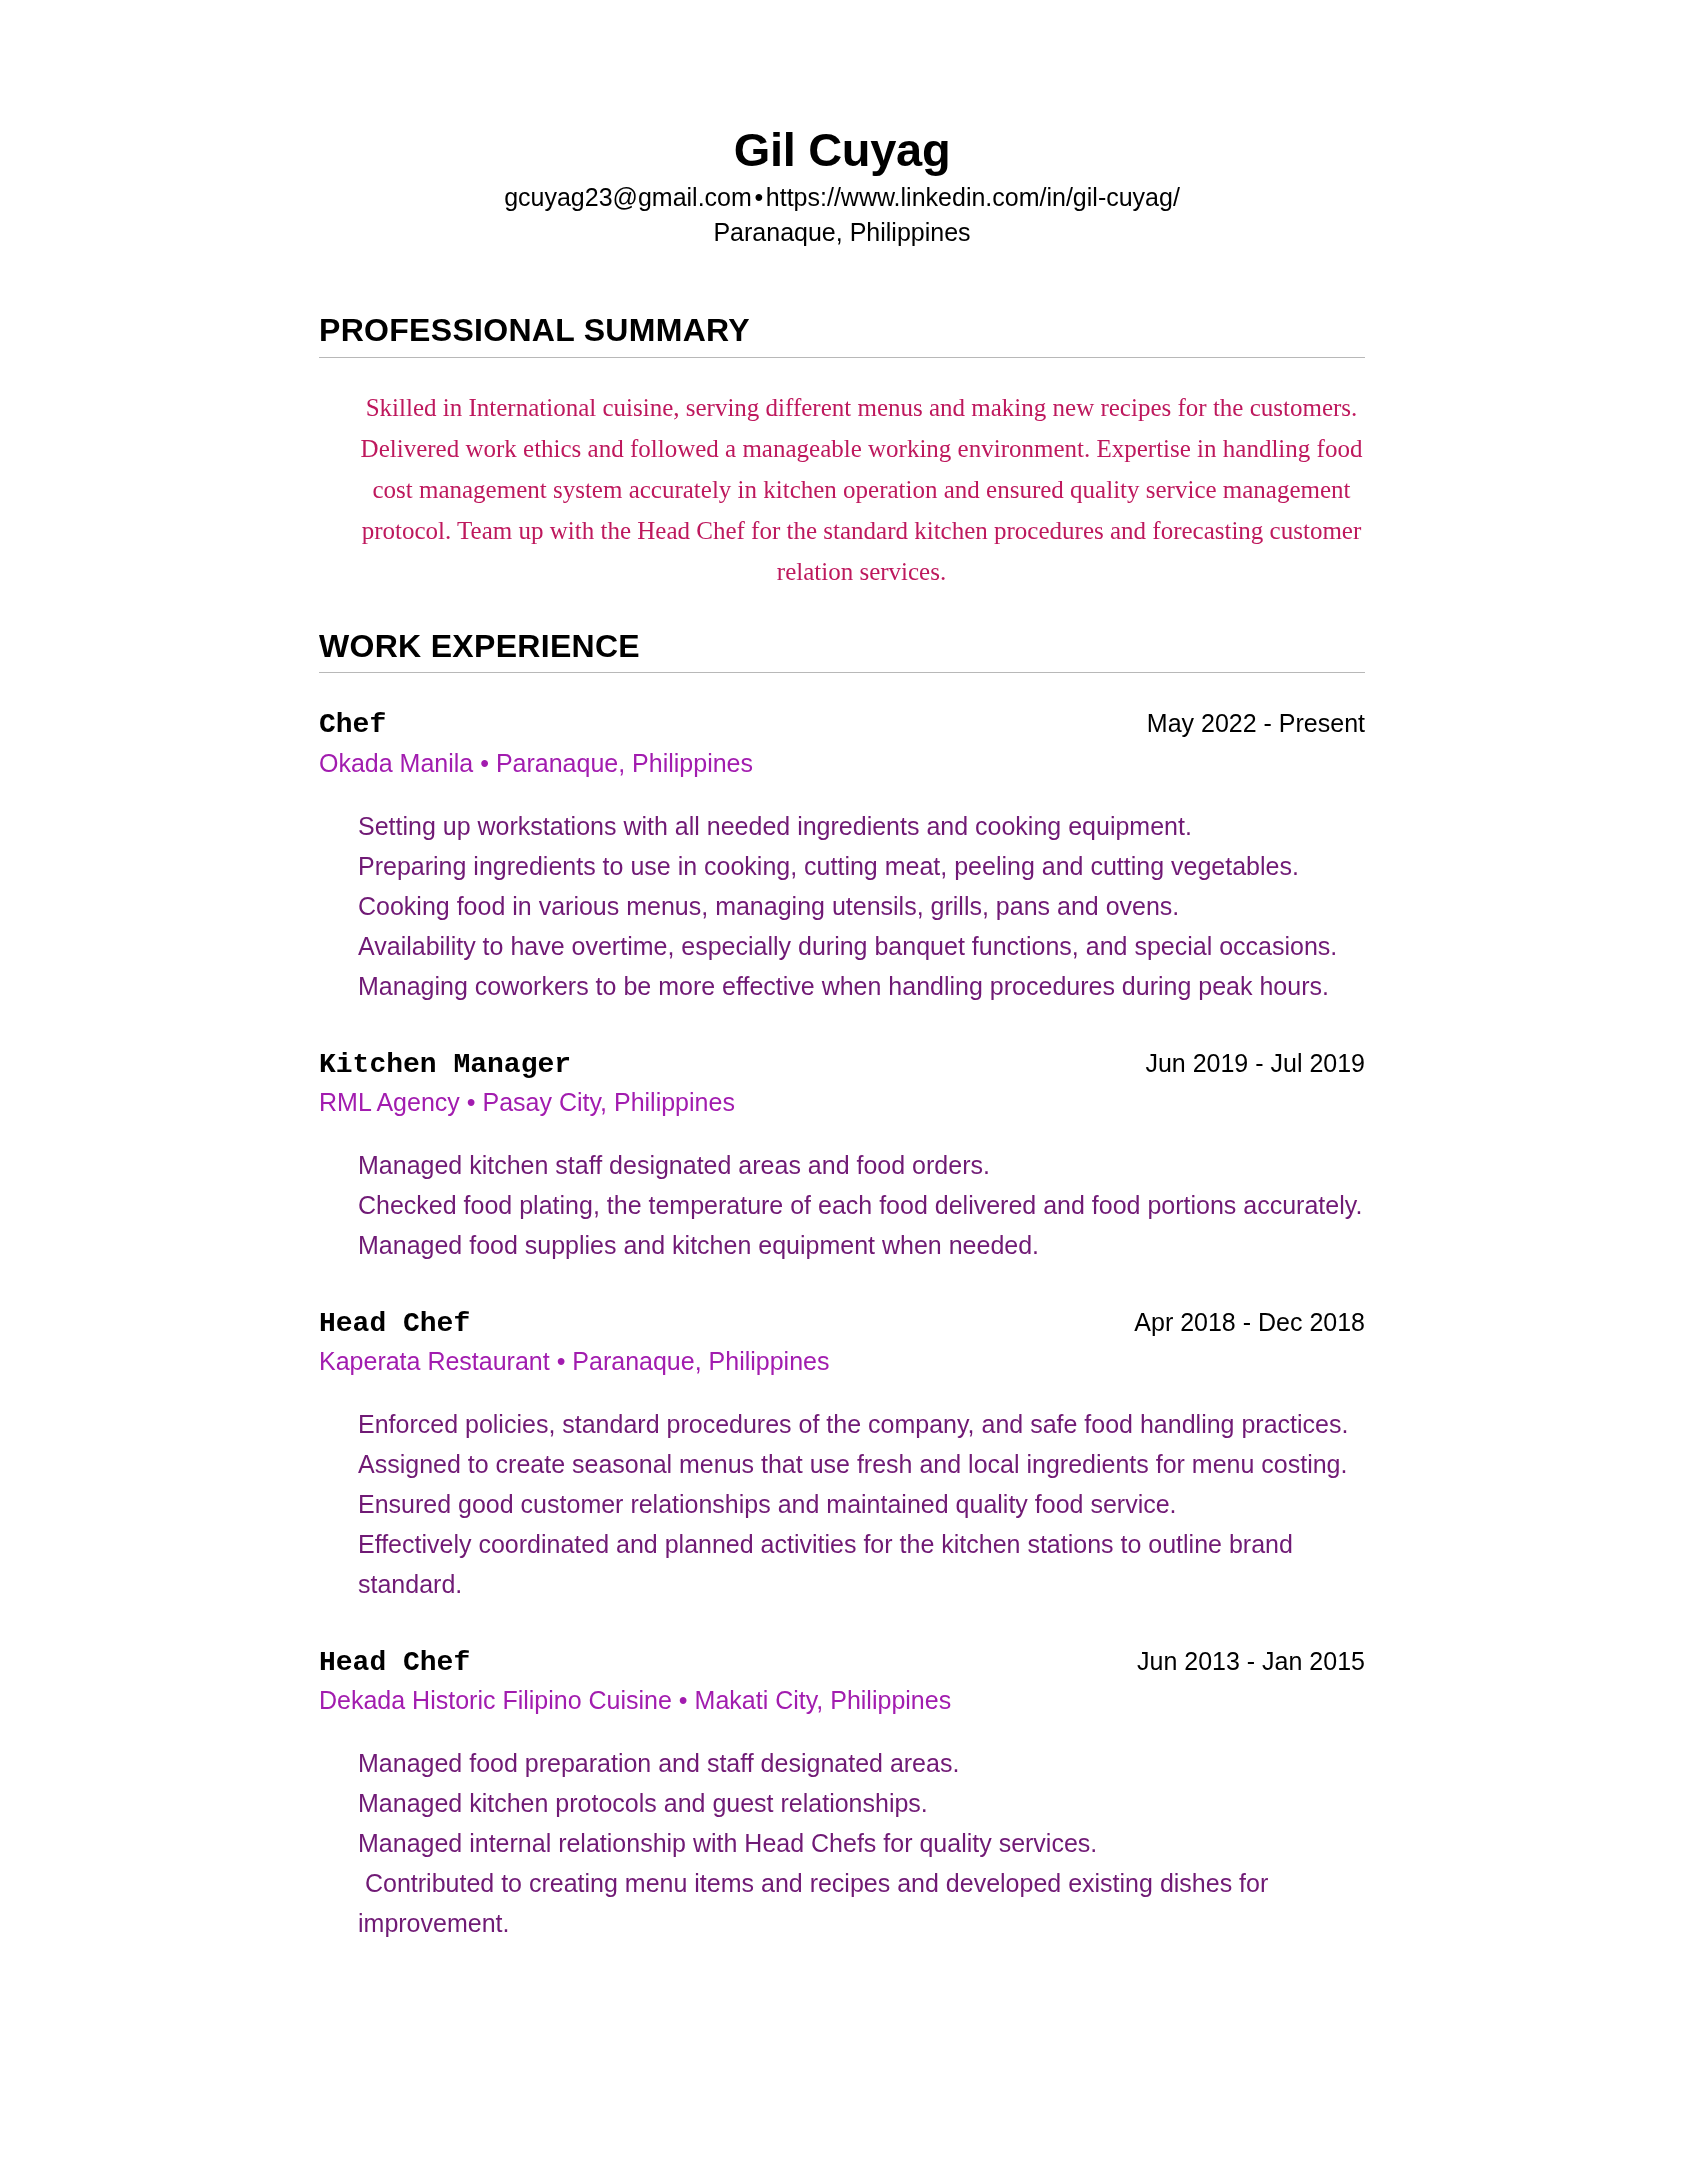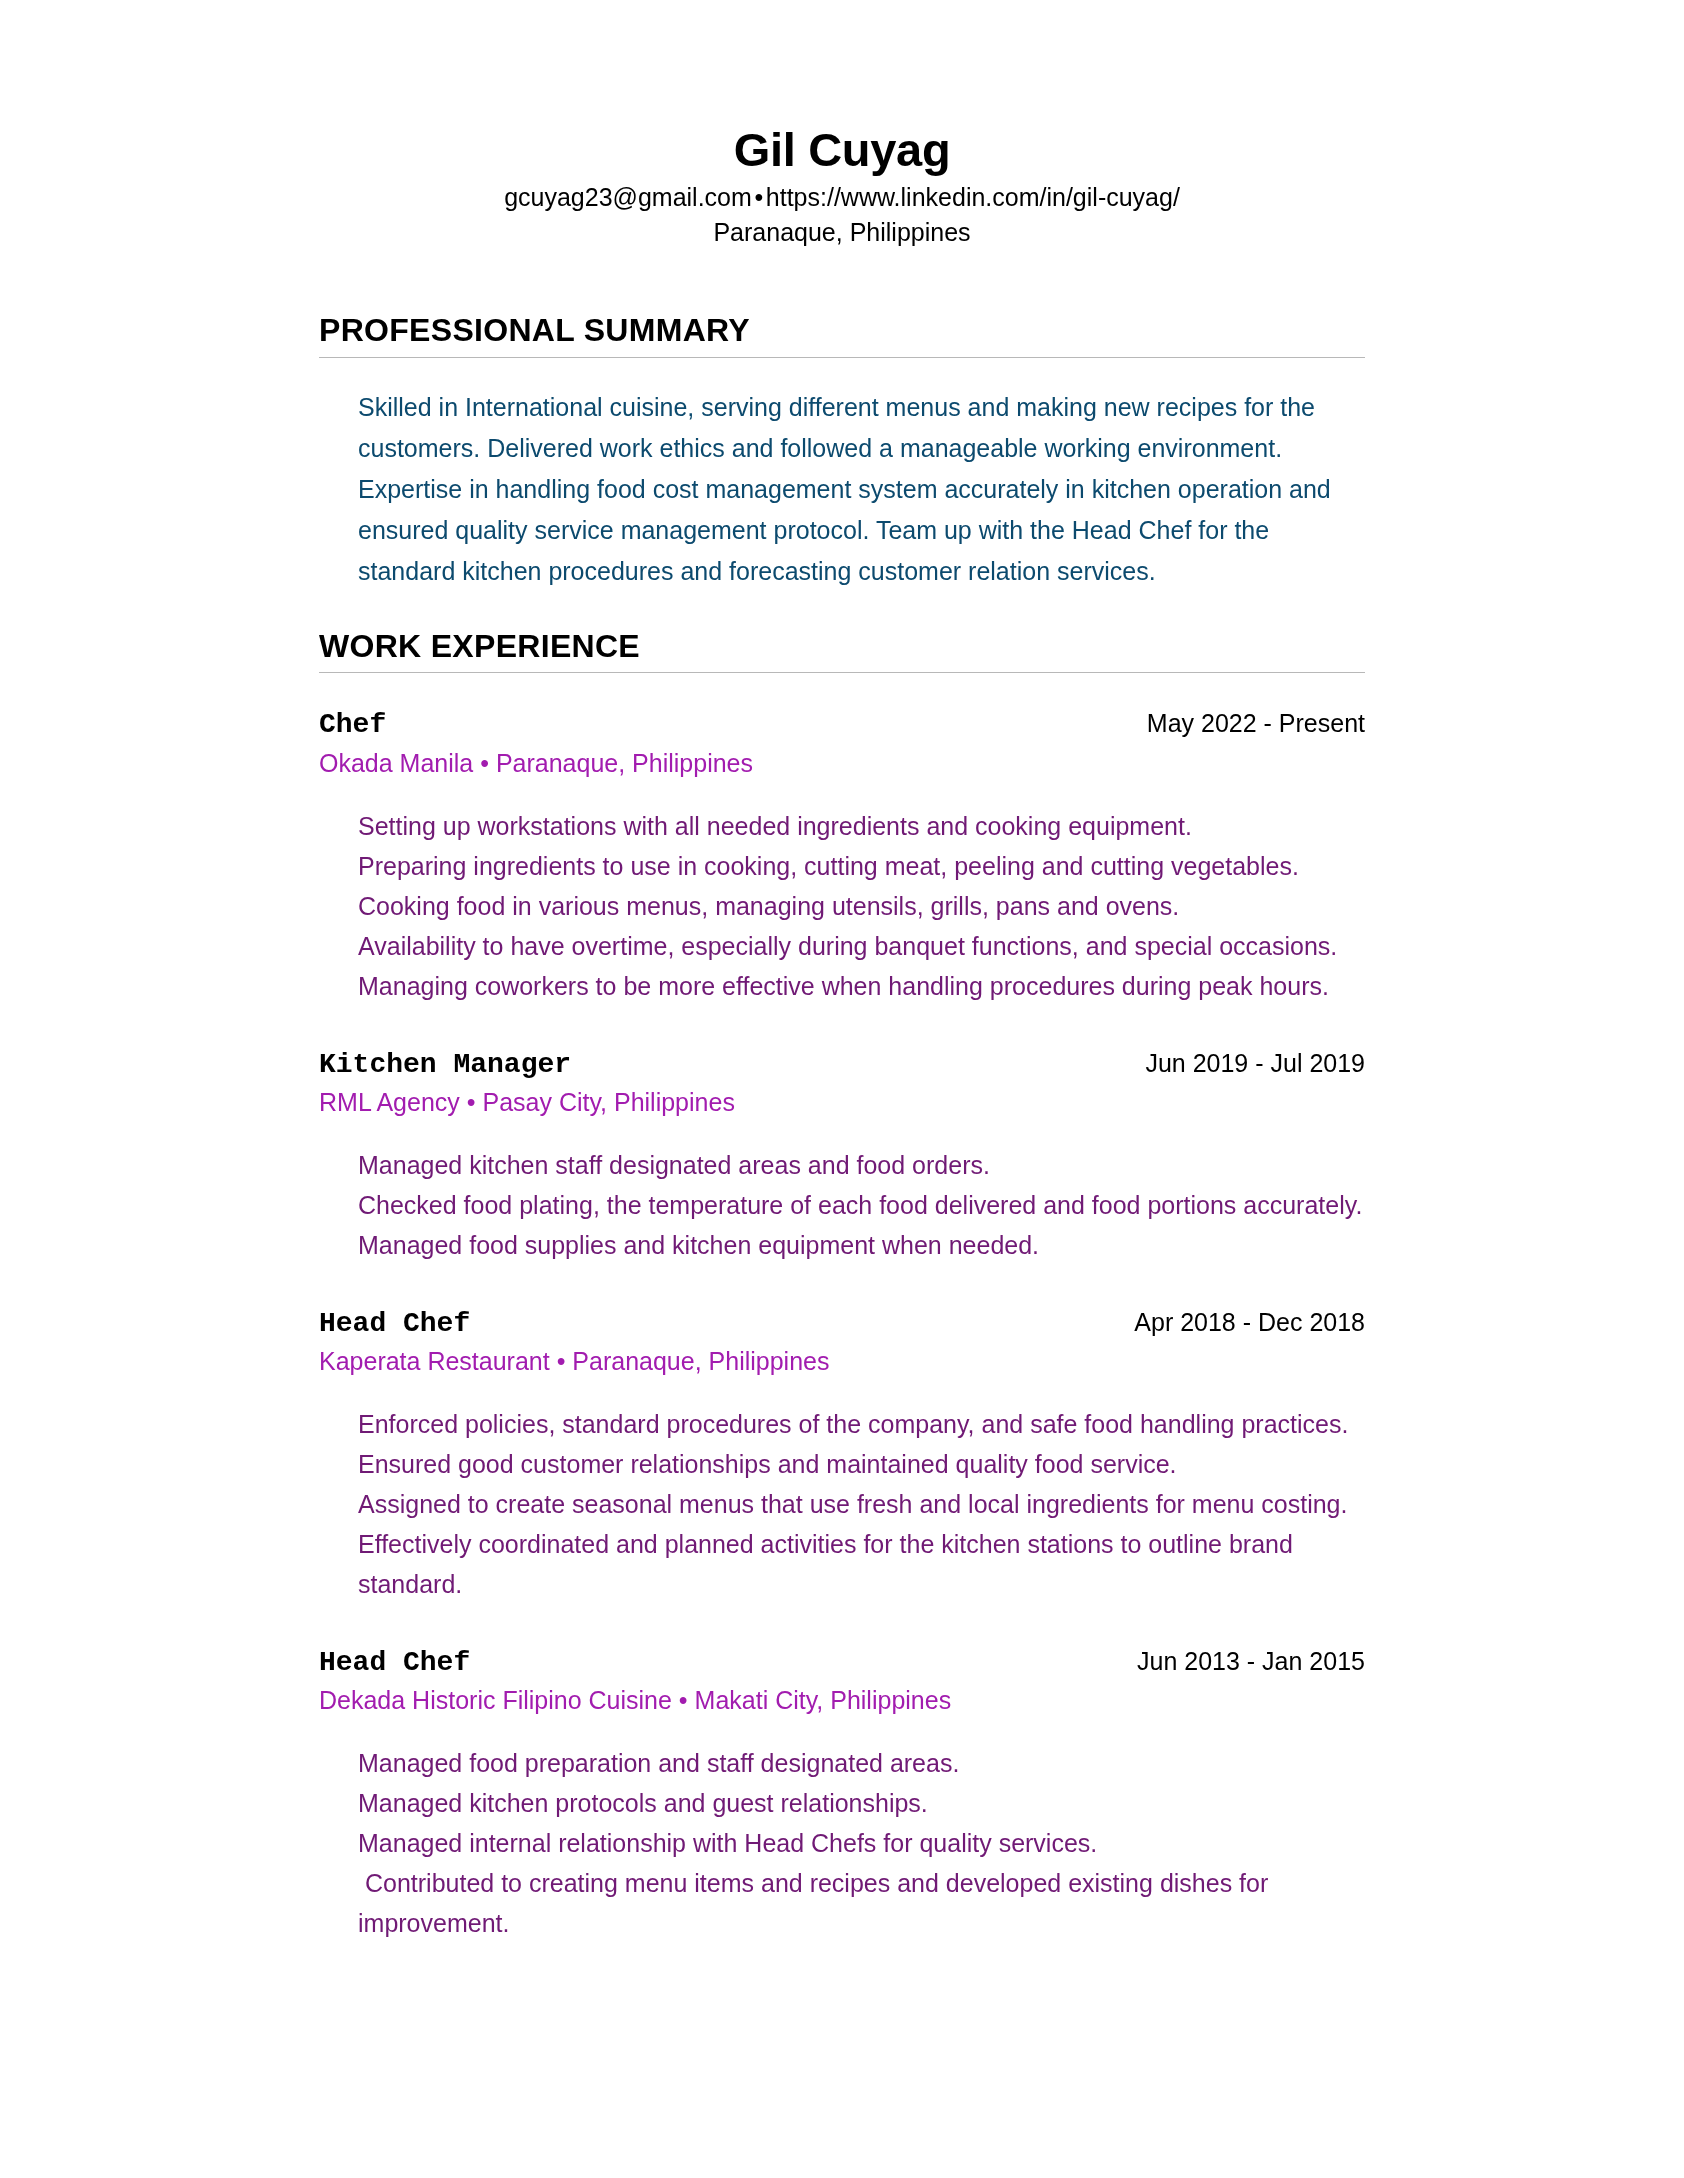--- a/index.html
+++ b/index.html
@@ -79,24 +79,25 @@
     height: 0;
   }
 
   
   .summary-body {
     padding: 29px 0 0 39px;
   }
   .summary-text {
     font-size: 25px;
     line-height: 1.64;
-    color: #0c4a6e;
+    color: #be185d;
     margin: 0;
     max-width: 1210px;
-    text-align: left;
+    text-align: center;
+    font-family: Liberation Serif, serif;
   }
 
   
   .job {
     padding-top: 39px;
   }
   .job:first-of-type { padding-top: 32px; }
 
   .job-topline {
     display: flex;
@@ -193,22 +194,22 @@
             </ul>
           </div>
           <div class="job">
             <div class="job-topline">
               <div class="job-title">Head Chef</div>
               <div class="job-dates">Apr 2018 - Dec 2018</div>
             </div>
             <div class="job-company">Kaperata Restaurant • Paranaque, Philippines</div>
             <ul class="job-bullets">
               <li>Enforced policies, standard procedures of the company, and safe food handling practices.</li>
+              <li>Assigned to create seasonal menus that use fresh and local ingredients for menu costing.</li>
               <li>Ensured good customer relationships and maintained quality food service.</li>
-              <li>Assigned to create seasonal menus that use fresh and local ingredients for menu costing.</li>
               <li>Effectively coordinated and planned activities for the kitchen stations to outline brand standard.</li>
             </ul>
           </div>
           <div class="job">
             <div class="job-topline">
               <div class="job-title">Head Chef</div>
               <div class="job-dates">Jun 2013 - Jan 2015</div>
             </div>
             <div class="job-company">Dekada Historic Filipino Cuisine • Makati City, Philippines</div>
             <ul class="job-bullets">

